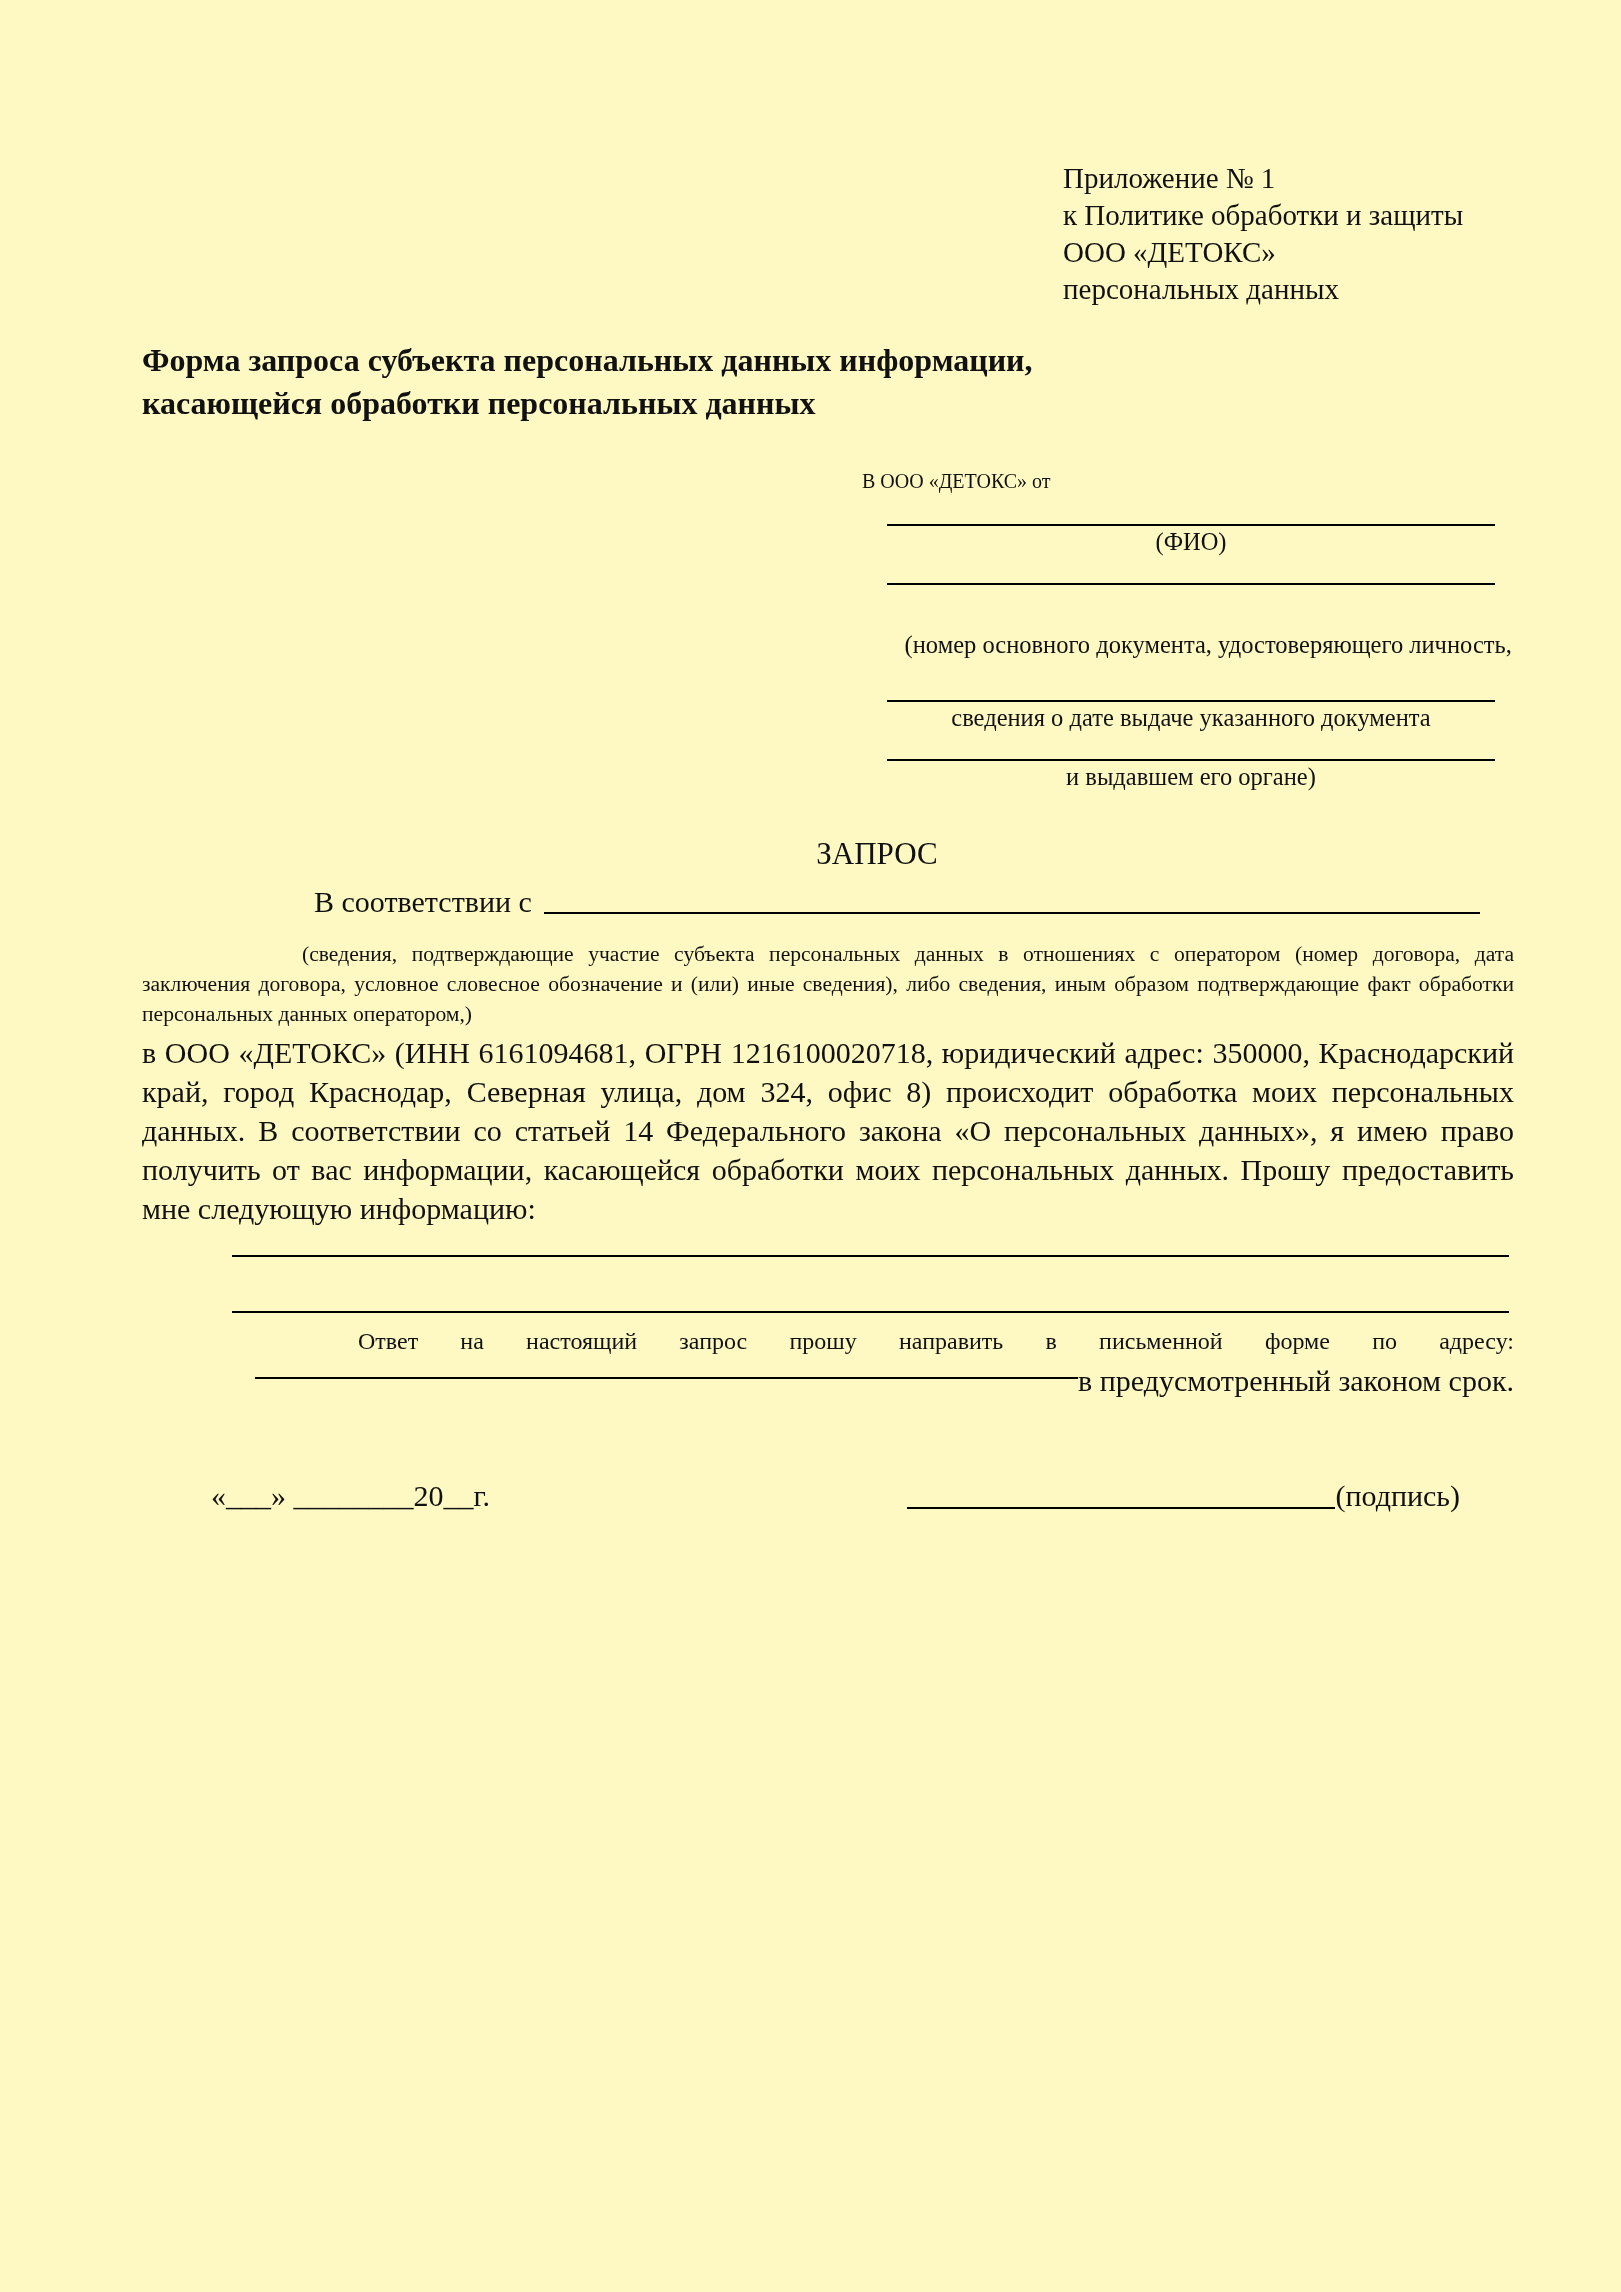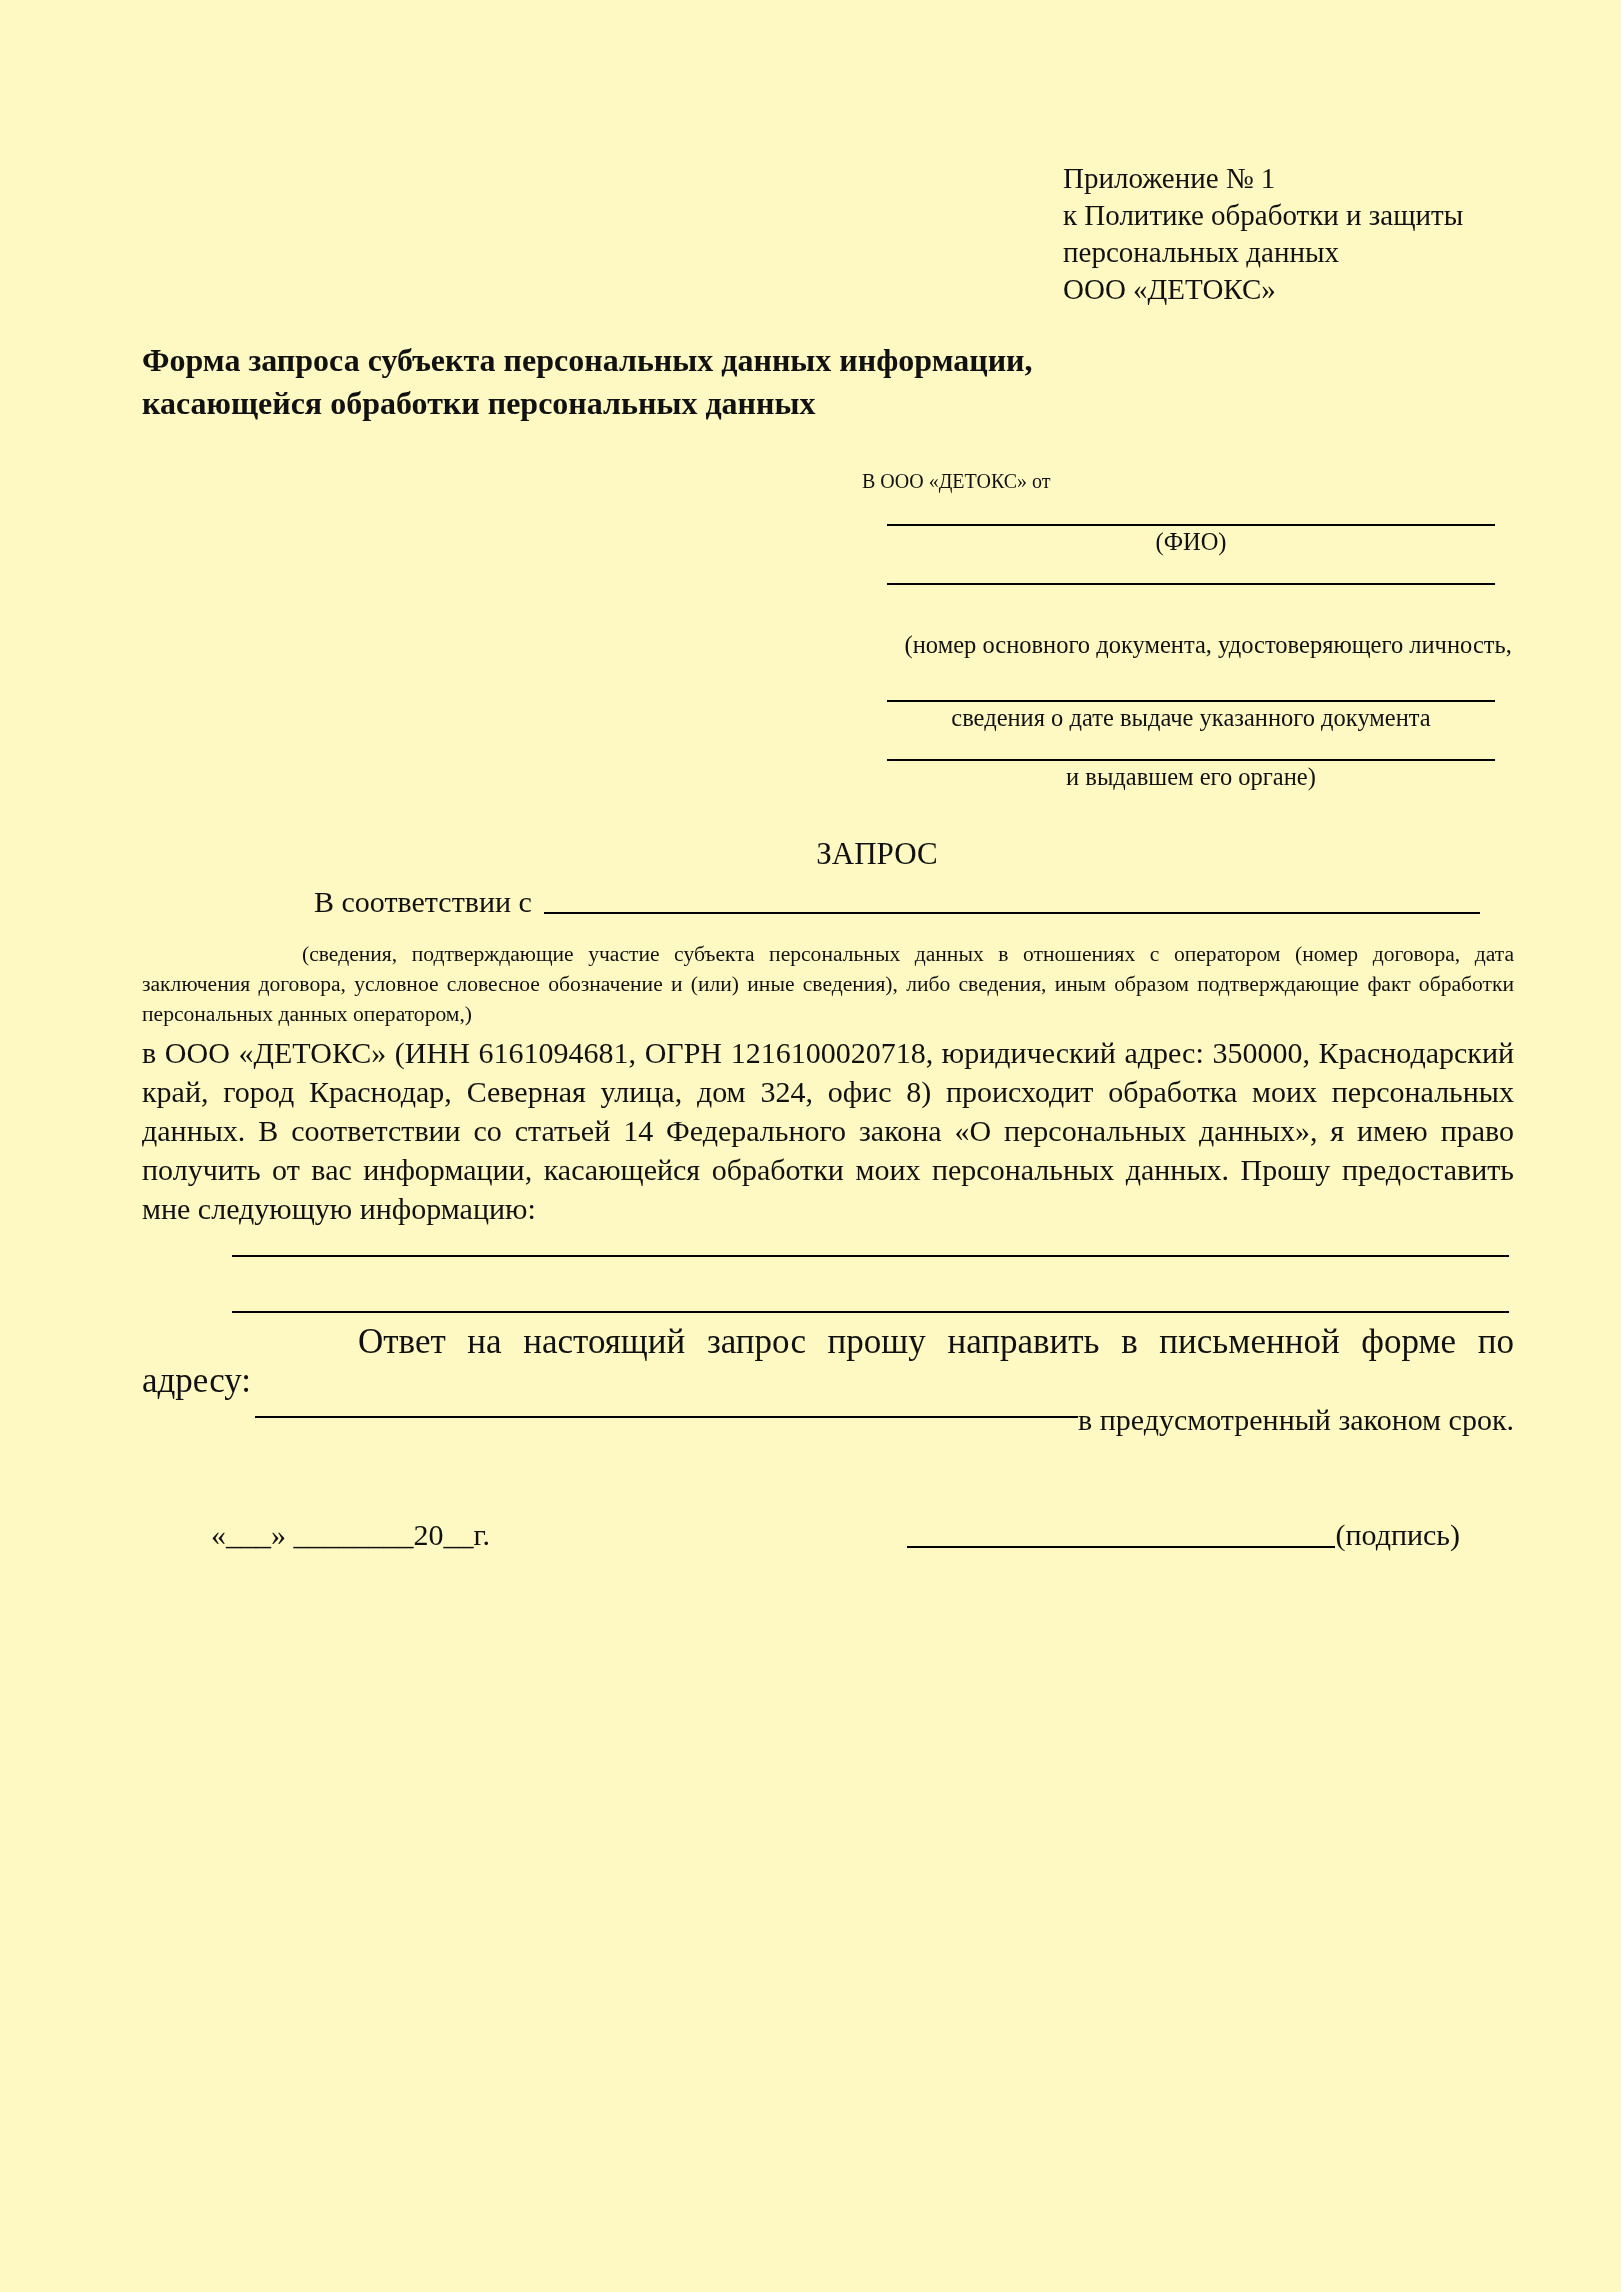--- a/index.html
+++ b/index.html
@@ -34,21 +34,21 @@
   .accord .fill{flex:1;border-bottom:2px solid #000;margin-left:11.8px;margin-right:34px;margin-bottom:6.9px;}
   .note{margin-top:18px;font-size:21.6px;line-height:30px;text-align:justify;text-indent:160px;}
   .body-par{margin-top:3.9px;font-size:30px;line-height:39px;text-align:justify;}
 
   
   .blank{border-bottom:2px solid #000;margin-left:90px;width:1277px;height:0;}
   .blank.first{margin-top:26.5px;}
   .blank.second{margin-top:54px;}
 
   
-  .reply1{margin-top:9.8px;font-size:35px;line-height:39px;text-align:justify;text-align-last:justify;text-indent:216px;}
+  .reply1{margin-top:9.8px;font-size:24px;line-height:39px;text-align:justify;text-align-last:justify;text-indent:216px;}
   .reply2{display:flex;align-items:center;font-size:30px;line-height:39px;}
   .reply2 .lead{width:113px;flex:0 0 auto;}
   .reply2 .fill{flex:1;border-bottom:2px solid #000;margin-bottom:6.9px;}
   .reply2 .tail{white-space:nowrap;flex:0 0 auto;}
 
   
   .sig{margin-top:76px;display:flex;align-items:flex-end;font-size:30px;line-height:39px;}
   .sig .date{margin-left:69px;white-space:nowrap;}
   .sig .spacer{flex:1;}
   .sig .line{width:428px;border-bottom:2px solid #000;margin-bottom:6.9px;}
@@ -56,22 +56,22 @@
 </style>
 </head>
 <body>
 
 <div class="page">
   <div class="content">
 
     <div class="annex">
       <div>Приложение № 1</div>
       <div>к Политике обработки и защиты</div>
+      <div>ООО «ДЕТОКС»</div>
       <div>персональных данных</div>
-      <div>ООО «ДЕТОКС»</div>
     </div>
 
     <div class="title">
       <div>Форма запроса субъекта персональных данных информации,</div>
       <div>касающейся обработки персональных данных</div>
     </div>
 
     <div class="addr-to">В ООО «ДЕТОКС» от</div>
 
     <div class="fieldwrap">

